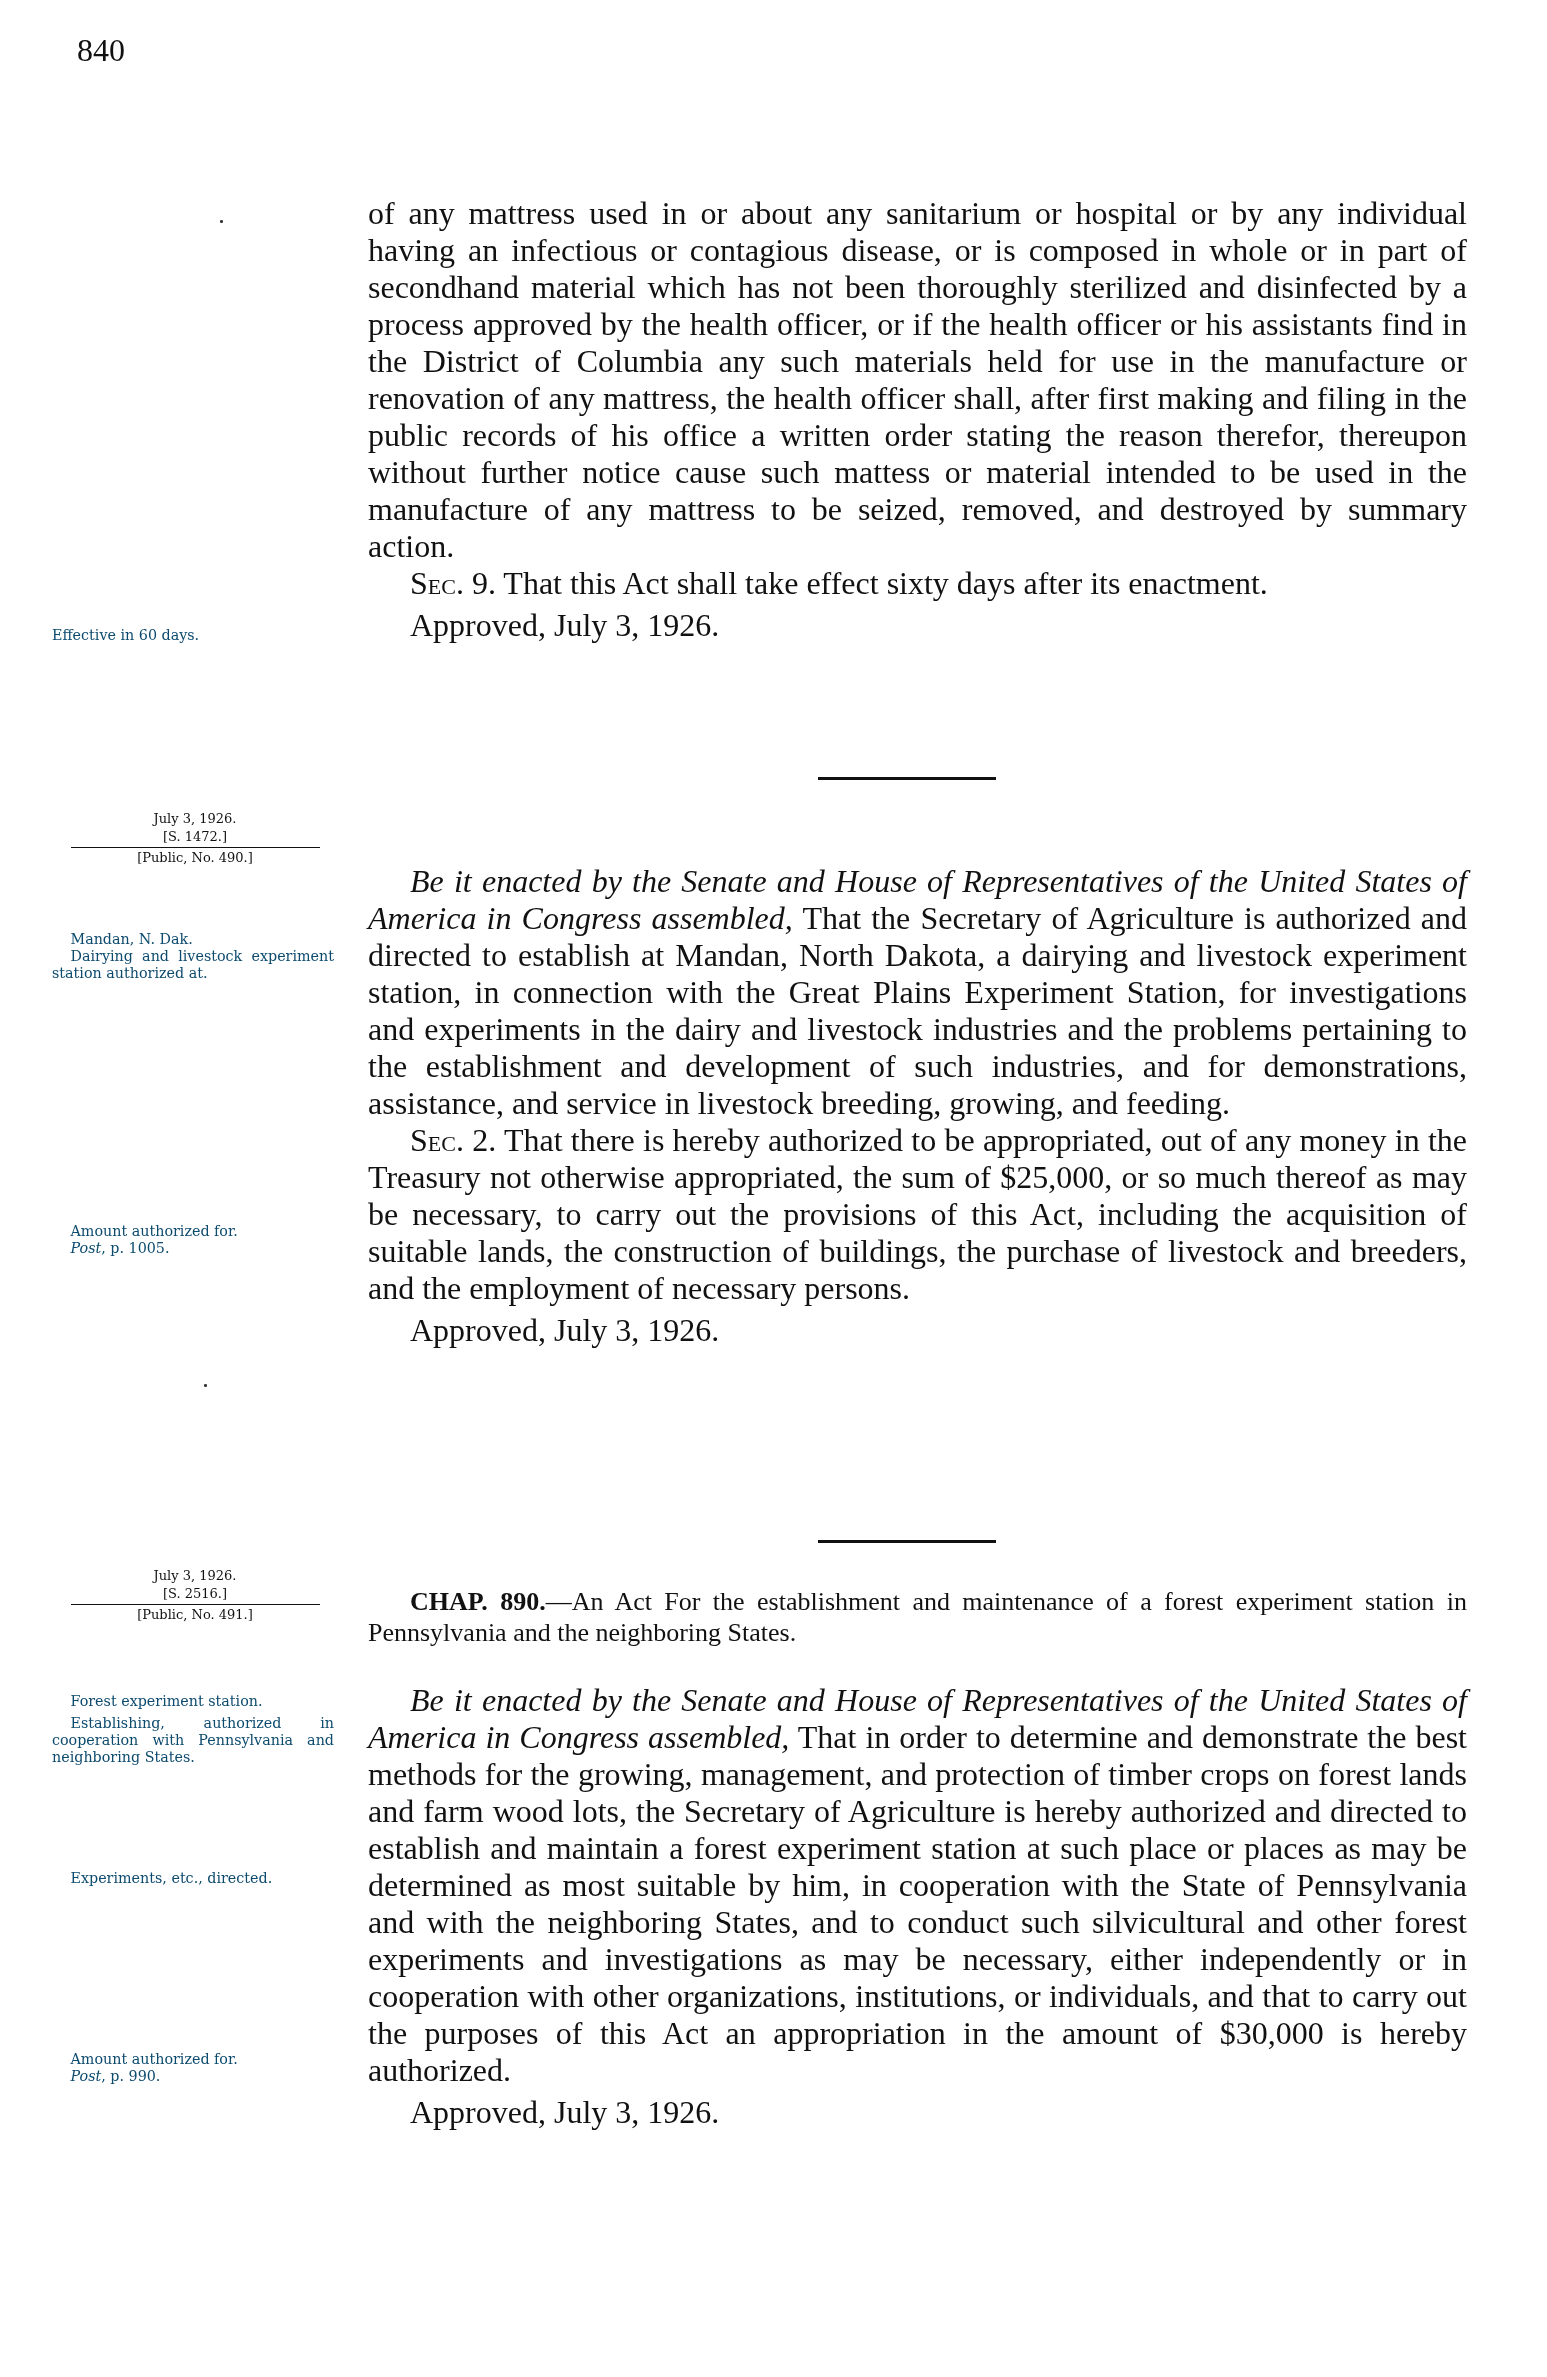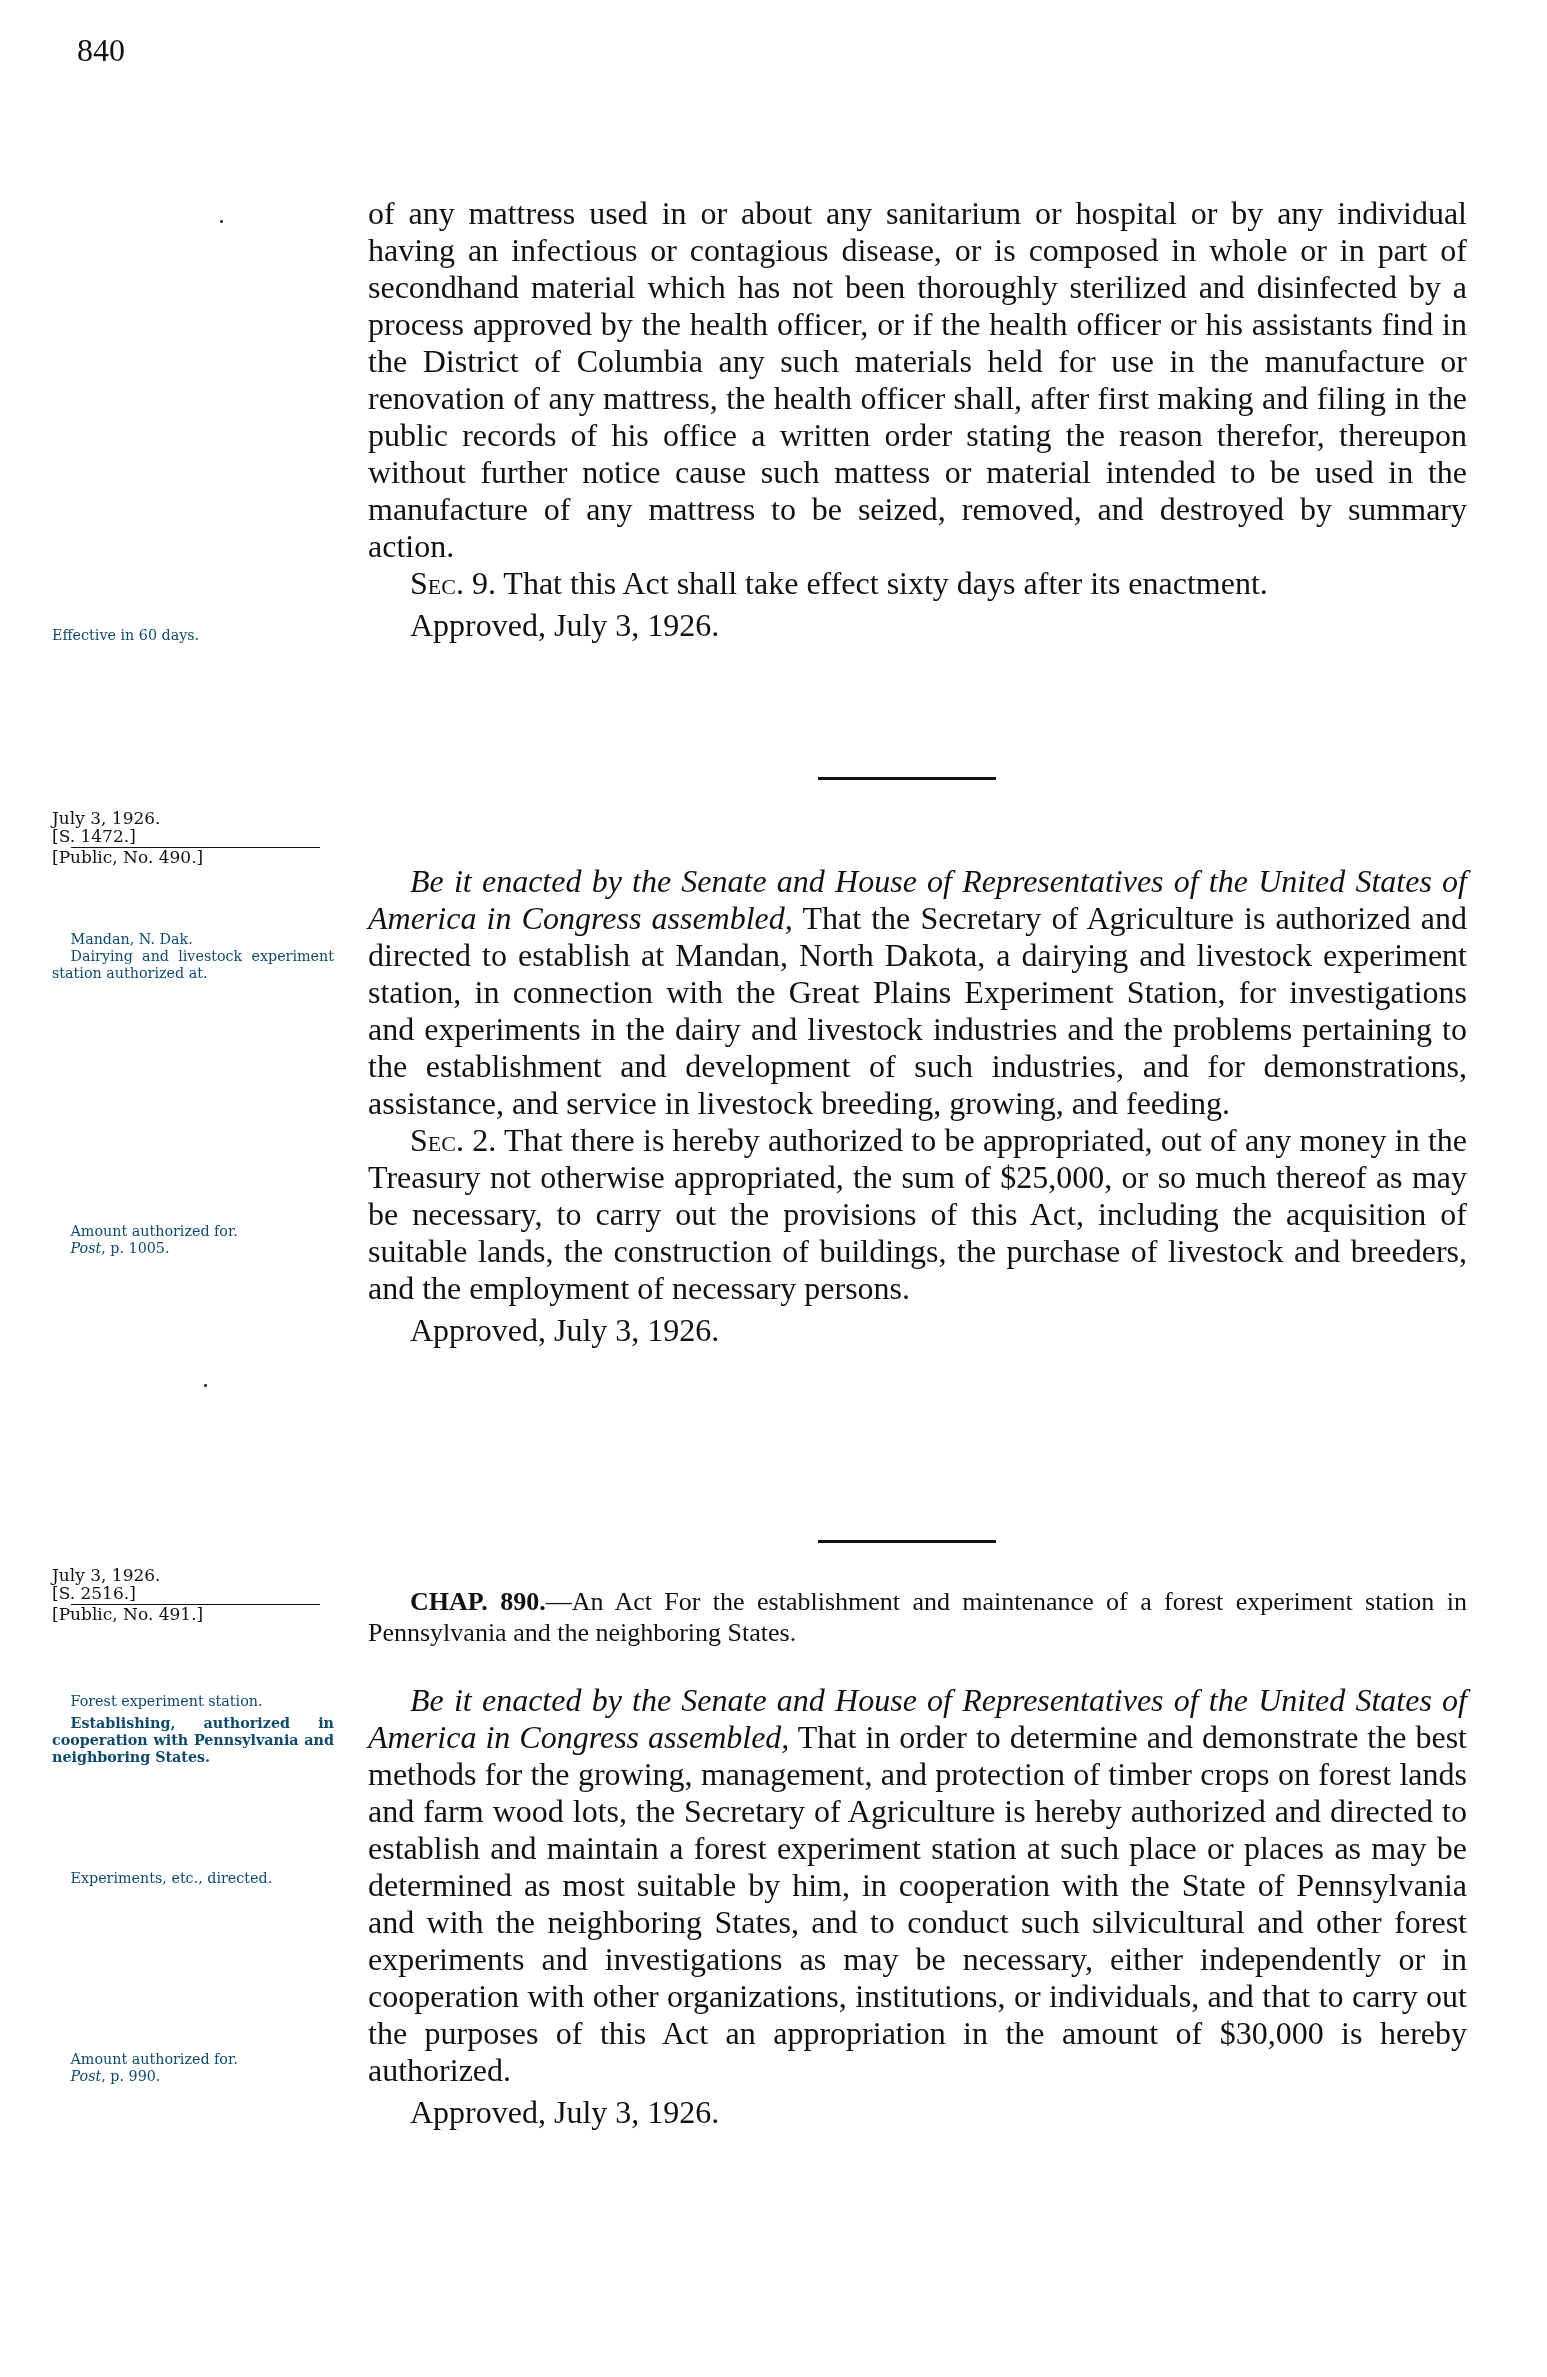--- a/index.html
+++ b/index.html
@@ -11,21 +11,21 @@
   .sc { font-variant:small-caps; }
   .body-col { position:absolute; left:368px; width:1099px; font-family:Liberation Serif, serif; font-size:32px; line-height:37px; text-align:justify; }
   .body-col p { margin:0; }
   .indent { text-indent:42px; }
   .approved { text-indent:42px; margin-top:5px !important; }
   .chap-head { font-size:26px; line-height:31px; text-indent:42px; }
   .chap-head .chap { font-weight:bold; }
   .it { font-style:italic; }
   .margin { position:absolute; font-family:"DejaVu Serif",serif; font-size:14.3px; line-height:17px; color:#0c4a6e; text-align:justify; width:282px; left:52px; }
   .margin .mi { text-indent:18.5px; }
-  .marg-block { position:absolute; left:52px; width:286px; font-family:"DejaVu Serif",serif; font-size:17px; line-height:17.7px; }
+  .marg-block { position:absolute; left:52px; width:286px; font-family:"DejaVu Serif",serif; font-size:13px; line-height:17.7px; text-align:center; }
   .marg-block .rule { border-top:1.7px solid #111; margin:1.7px 18.5px 0.8px 18.5px; }
   .sep-rule { position:absolute; height:2.5px; background:#111; width:178px; left:818px; }
   .dot { position:absolute; width:2.5px; height:2.5px; background:#333; border-radius:50%; }
 </style>
 </head>
 <body>
 
 <div class="page">
 
   <div class="running-head">
@@ -79,21 +79,21 @@
   </div>
 
   <div class="body-col" style="top:1586px;">
     <p class="chap-head"><span class="chap">CHAP. 890.</span><span>—An Act For the establishment and maintenance of a forest experiment station in Pennsylvania and the neighboring States.</span></p>
     <p class="indent" style="margin-top:34px;"><span class="it">Be it enacted by the Senate and House of Representatives of the United States of America in Congress assembled,</span><span> That in order to determine and demonstrate the best methods for the growing, management, and protection of timber crops on forest lands and farm wood lots, the Secretary of Agriculture is hereby authorized and directed to establish and maintain a forest experiment station at such place or places as may be determined as most suitable by him, in cooperation with the State of Pennsylvania and with the neighboring States, and to conduct such silvicultural and other forest experiments and investigations as may be necessary, either independently or in cooperation with other organizations, institutions, or individuals, and that to carry out the purposes of this Act an appropriation in the amount of $30,000 is hereby authorized.</span></p>
     <p class="approved">Approved, July 3, 1926.</p>
   </div>
 
   <div class="margin" style="top:1693px;">
     <div class="mi">Forest experiment station.</div>
-    <div class="mi" style="margin-top:5px;font-weight:bold;">Establishing, authorized in cooperation with Pennsylvania and neighboring States.</div>
+    <div class="mi" style="margin-top:5px;">Establishing, authorized in cooperation with Pennsylvania and neighboring States.</div>
   </div>
   <div class="margin" style="top:1870px;">
     <div class="mi">Experiments, etc., directed.</div>
   </div>
   <div class="margin" style="top:2051px;">
     <div class="mi">Amount authorized for.</div>
     <div class="mi"><span class="it">Post</span><span>, p. 990.</span></div>
   </div>
 
 </div>

